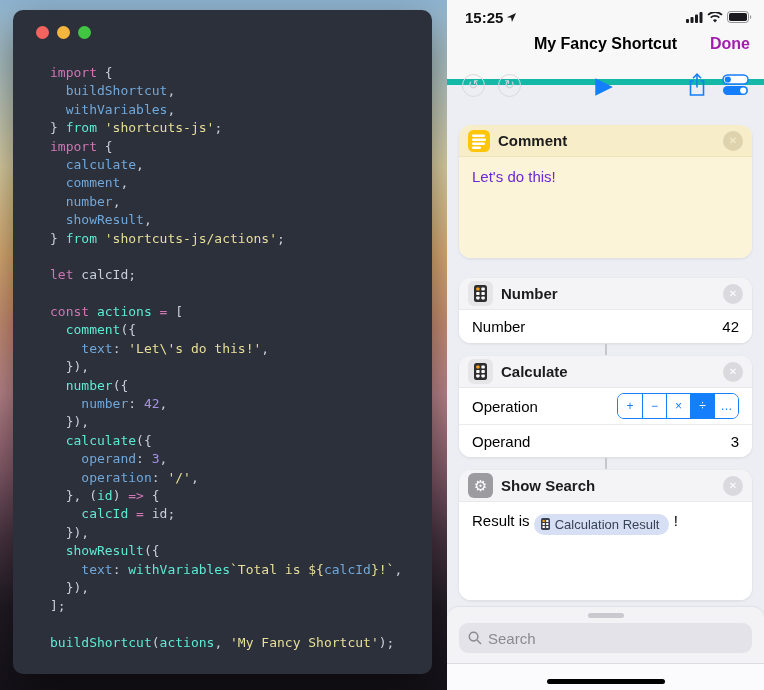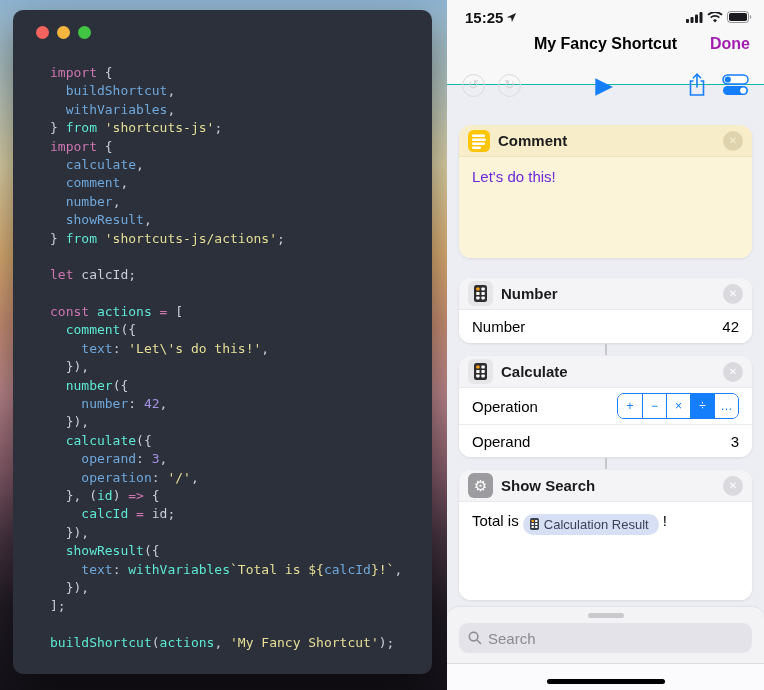--- a/index.html
+++ b/index.html
@@ -15,21 +15,21 @@
   .traffic-lights{display:flex;gap:8px;padding:16px 0 0 23px;}
   .tl{width:13px;height:13px;border-radius:50%;}
   .tl.red{background:#f4635e;} .tl.yellow{background:#f6b63e;} .tl.green{background:#42c543;}
   .code{margin:25px 0 0 37px;font-family:"DejaVu Sans Mono",monospace;font-size:13px;line-height:18.4px;}
   .code-line{white-space:pre;height:18.4px;}
   .tok-kw{color:#cf76b3;} .tok-id{color:#6fa8dc;} .tok-fn{color:#5eead4;}
   .tok-str{color:#e8df97;} .tok-num{color:#a592e3;} .tok-pl{color:#c8cedb;}
 
   
   .right-pane{position:absolute;left:447px;top:0;width:317px;height:690px;background:#edeef3;}
-  .app-header{position:absolute;top:0;left:0;right:0;height:85px;background:#f8f8f9;border-bottom:1px solid #14b8a6;}
+  .app-header{position:absolute;top:0;left:0;right:0;height:85px;background:#f8f8f9;border-bottom:6px solid #14b8a6;}
   .status-bar{display:flex;justify-content:space-between;align-items:center;height:28px;padding:6px 12px 0 18px;}
   .time{font-size:15px;font-weight:700;color:#111;display:flex;align-items:center;gap:3px;}
   .status-icons{display:flex;align-items:center;gap:4px;}
   .nav-row{position:relative;height:32px;}
   .nav-title{position:absolute;left:0;right:0;text-align:center;top:7px;font-size:16px;font-weight:700;color:#000;}
   .done-btn{position:absolute;right:14px;top:7px;font-size:16px;font-weight:700;color:#a21caf;}
   .toolbar{position:absolute;top:62px;left:0;right:0;height:46px;display:flex;align-items:center;padding:0 15px;}
   .undo-redo{display:flex;gap:13px;}
   .circle-btn{width:23px;height:23px;border:1.5px solid #dadade;border-radius:50%;color:#d2d2d7;
     font-size:13px;line-height:20px;text-align:center;}
@@ -215,21 +215,21 @@
 
     <div class="connector"></div>
 
     <div class="card">
       <div class="card-header">
         <span class="icon-box gear-box">⚙</span>
         <span class="card-title">Show Search</span>
         <span class="close-btn">✕</span>
       </div>
       <div class="sr-body">
-        <span>Total is</span>
+        <span>Result is</span>
         <span class="var-pill">
           <svg width="9" height="12" viewBox="0 0 13 17">
             <rect width="13" height="17" rx="2.5" fill="#3a3f4d"></rect>
             <rect x="2.2" y="2.6" width="3.4" height="3" rx="0.8" fill="#ff9e0c"></rect>
             <rect x="7.4" y="2.6" width="3.4" height="3" rx="0.8" fill="#fff"></rect>
             <rect x="2.2" y="7" width="3.4" height="3" rx="0.8" fill="#fff"></rect>
             <rect x="7.4" y="7" width="3.4" height="3" rx="0.8" fill="#fff"></rect>
             <rect x="2.2" y="11.4" width="3.4" height="3" rx="0.8" fill="#fff"></rect>
             <rect x="7.4" y="11.4" width="3.4" height="3" rx="0.8" fill="#fff"></rect>
           </svg>

